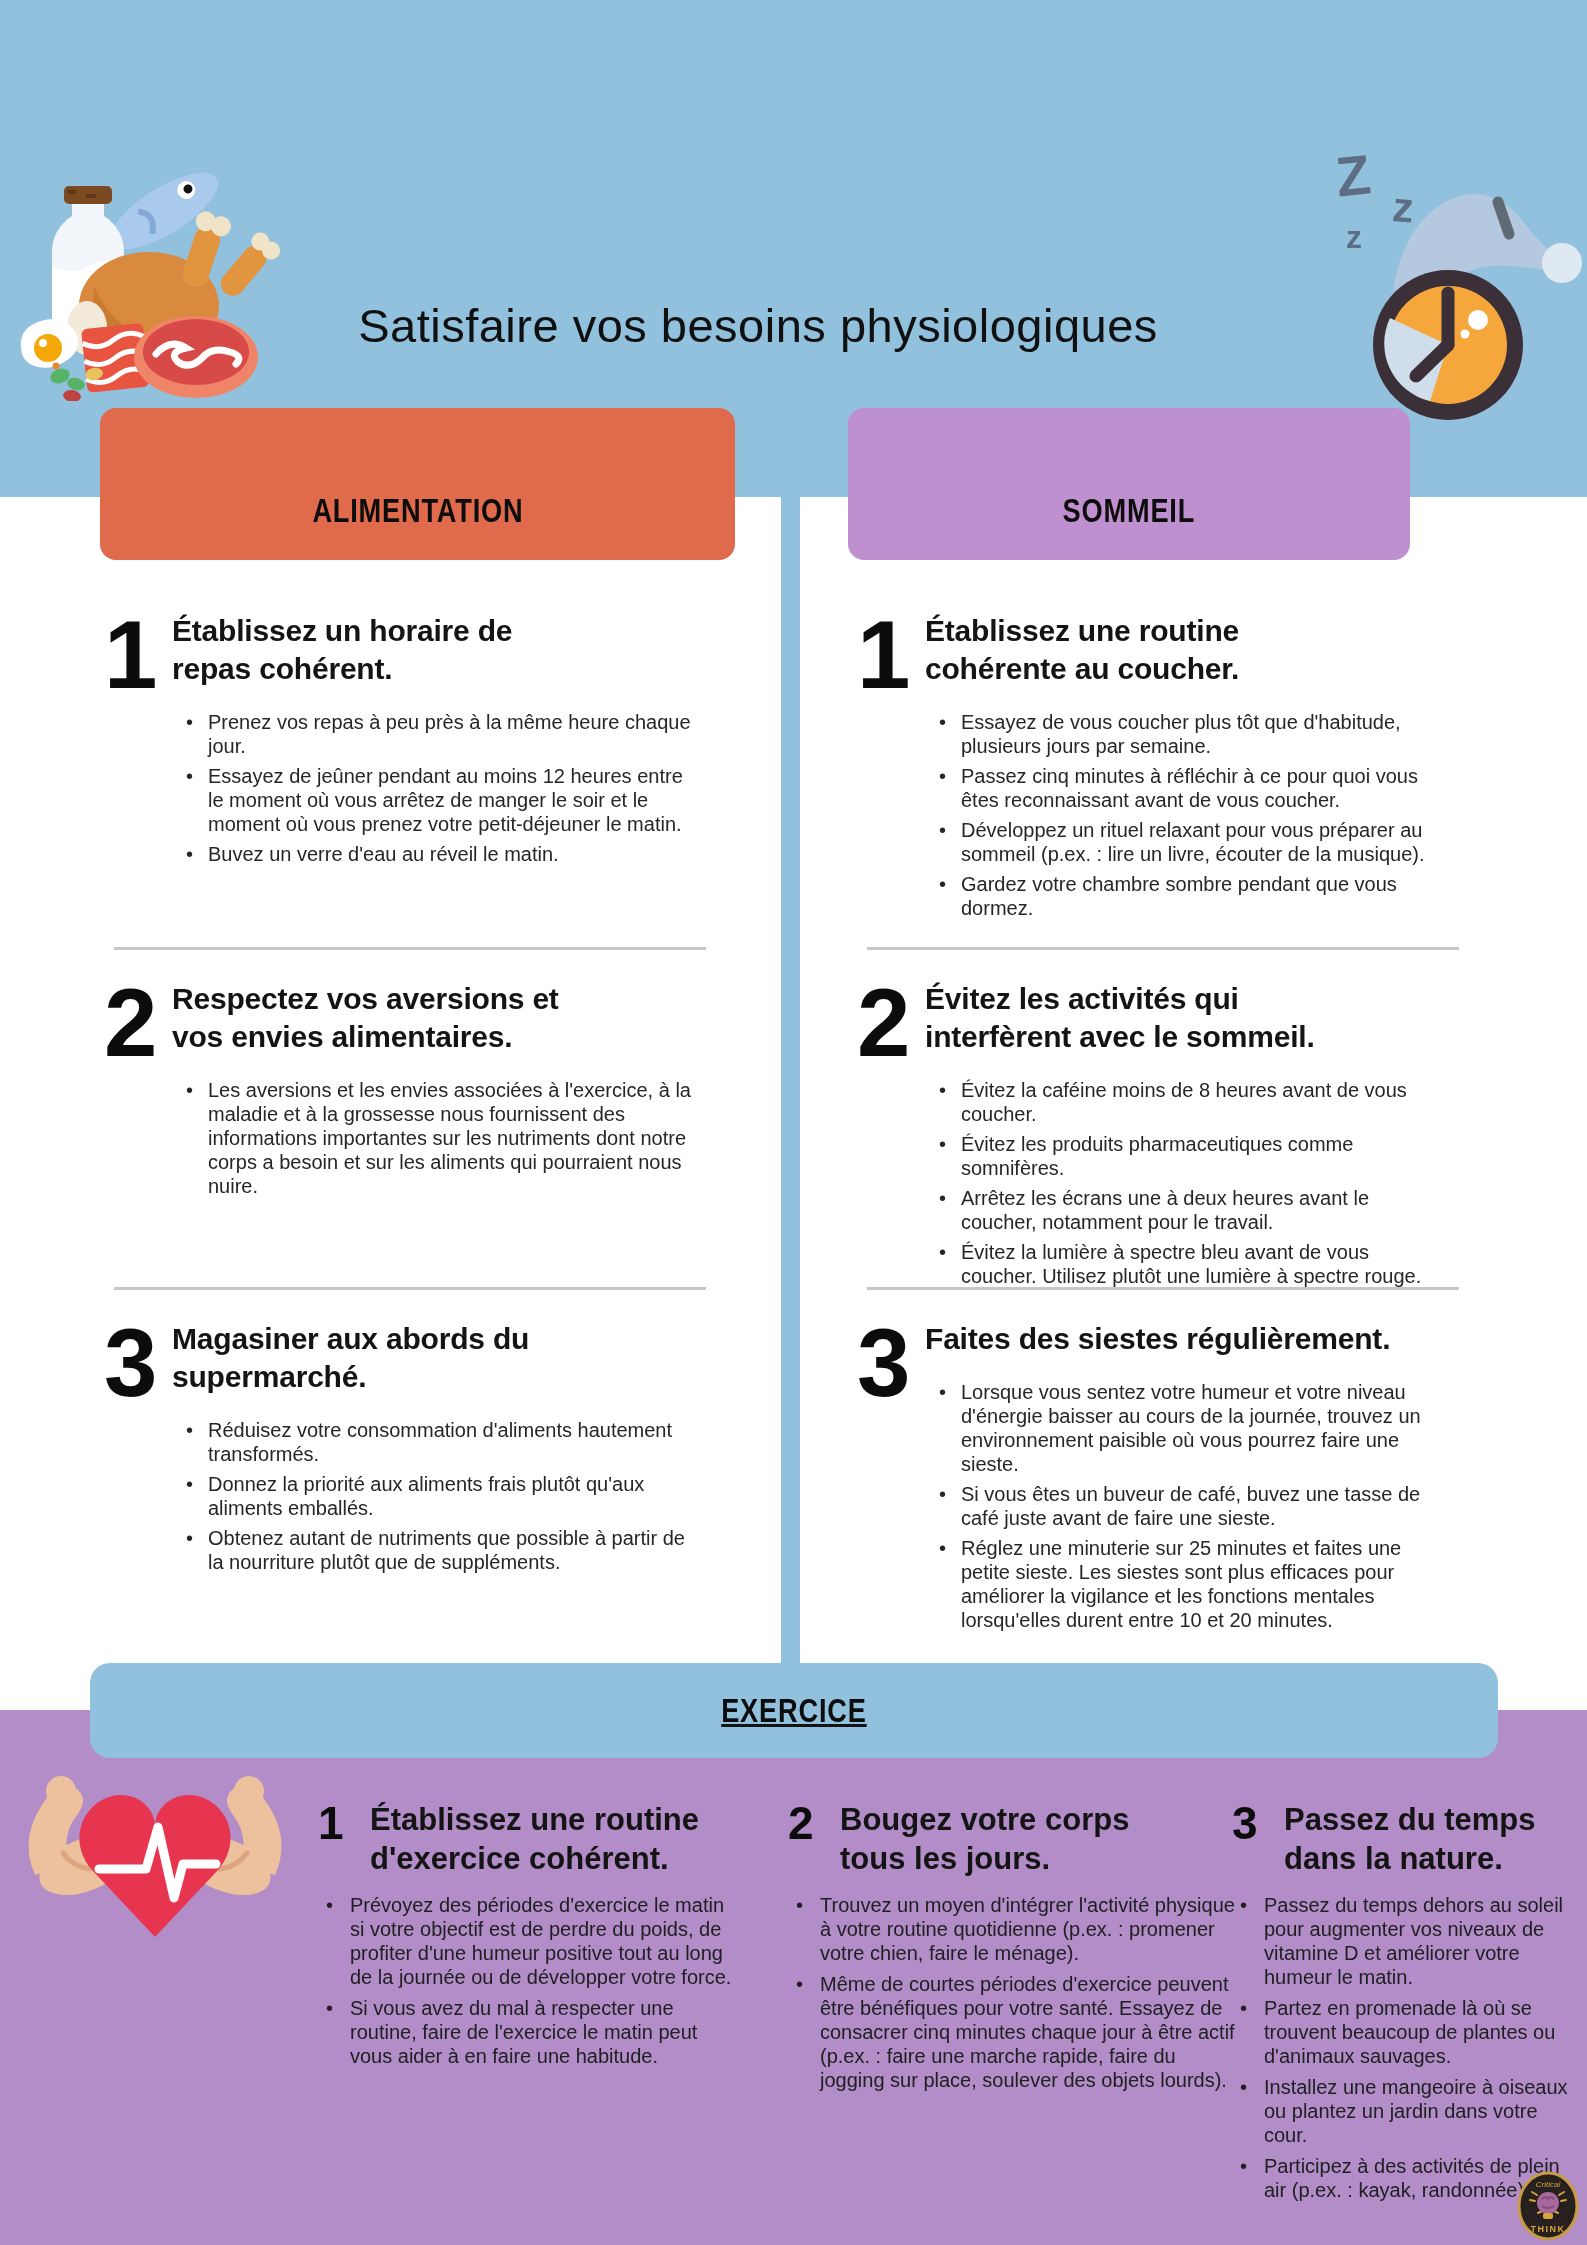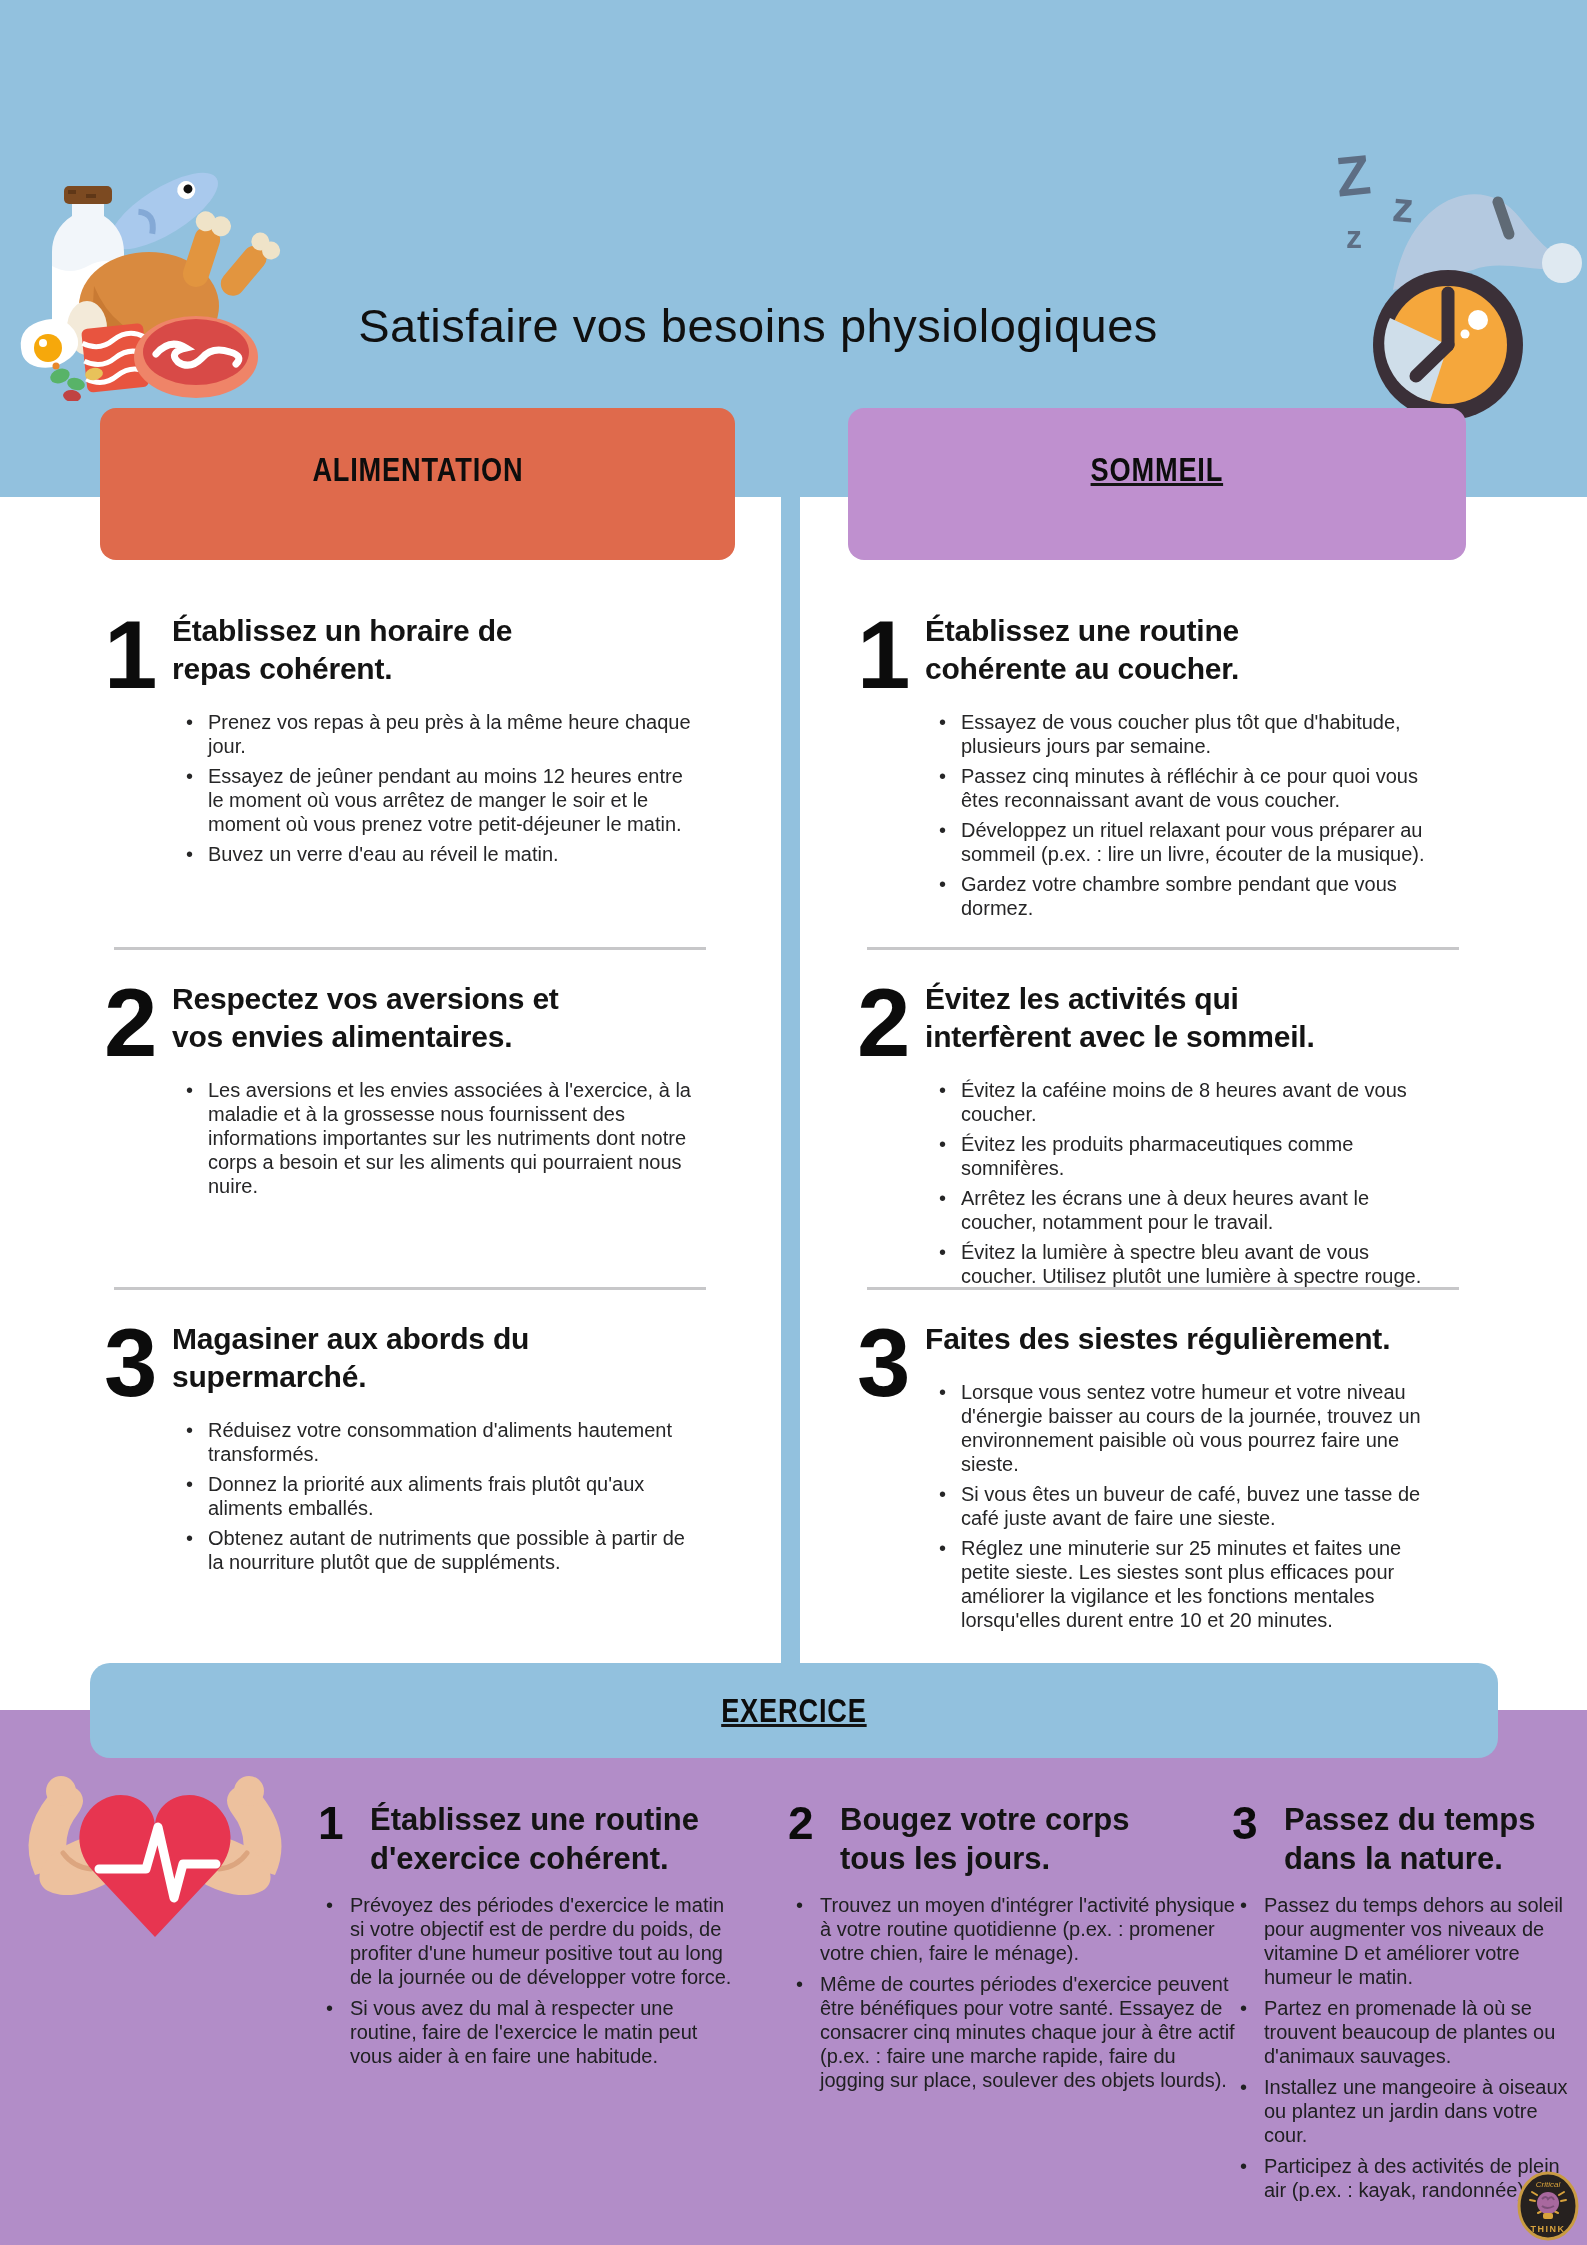--- a/index.html
+++ b/index.html
@@ -23,25 +23,25 @@
 
   .title-wrap{position:absolute;left:0;top:118px;width:1100px;text-align:center;}
   .title-wrap h1{
     margin:0;font-size:74px;font-weight:900;letter-spacing:1px;line-height:1.1;color:#0d0d0d;
     transform:scaleX(.62);transform-origin:50% 50%;white-space:nowrap;
   }
   .subtitle{position:absolute;left:0;top:298px;width:1516px;text-align:center;
     font-size:47px;font-weight:400;color:#101010;letter-spacing:.5px;}
 
   .col-header{position:absolute;top:408px;height:152px;border-radius:16px;
-    display:flex;align-items:center;justify-content:center;box-sizing:border-box;padding-bottom:30px;}
+    display:flex;align-items:flex-end;justify-content:center;box-sizing:border-box;padding-bottom:30px;}
   .col-header span{font-size:34px;font-weight:800;letter-spacing:1px;color:#0d0d0d;
     transform:scaleX(.8);transform-origin:50% 50%;white-space:nowrap;}
   .alim{left:100px;width:635px;background:var(--orange);}
-  .somm{left:848px;width:618px;background:var(--lilac);text-decoration:underline;}
+  .somm{left:848px;width:562px;background:var(--lilac);}
 
   .topic-col{position:absolute;top:590px;width:612px;height:1120px;}
   #col-left{left:100px;}
   #col-right{left:853px;}
 
   .t-item{position:absolute;left:0;width:100%;display:grid;grid-template-columns:72px 1fr;}
   .t-num{grid-column:1;grid-row:1 / span 2;font-size:96px;font-weight:900;line-height:.9;
     color:#0c0c0c;padding-left:4px;letter-spacing:-3px;}
   .t-heading{grid-column:2;grid-row:1;margin:0;font-size:30px;font-weight:800;line-height:1.27;
     color:var(--ink);letter-spacing:-.2px;}

